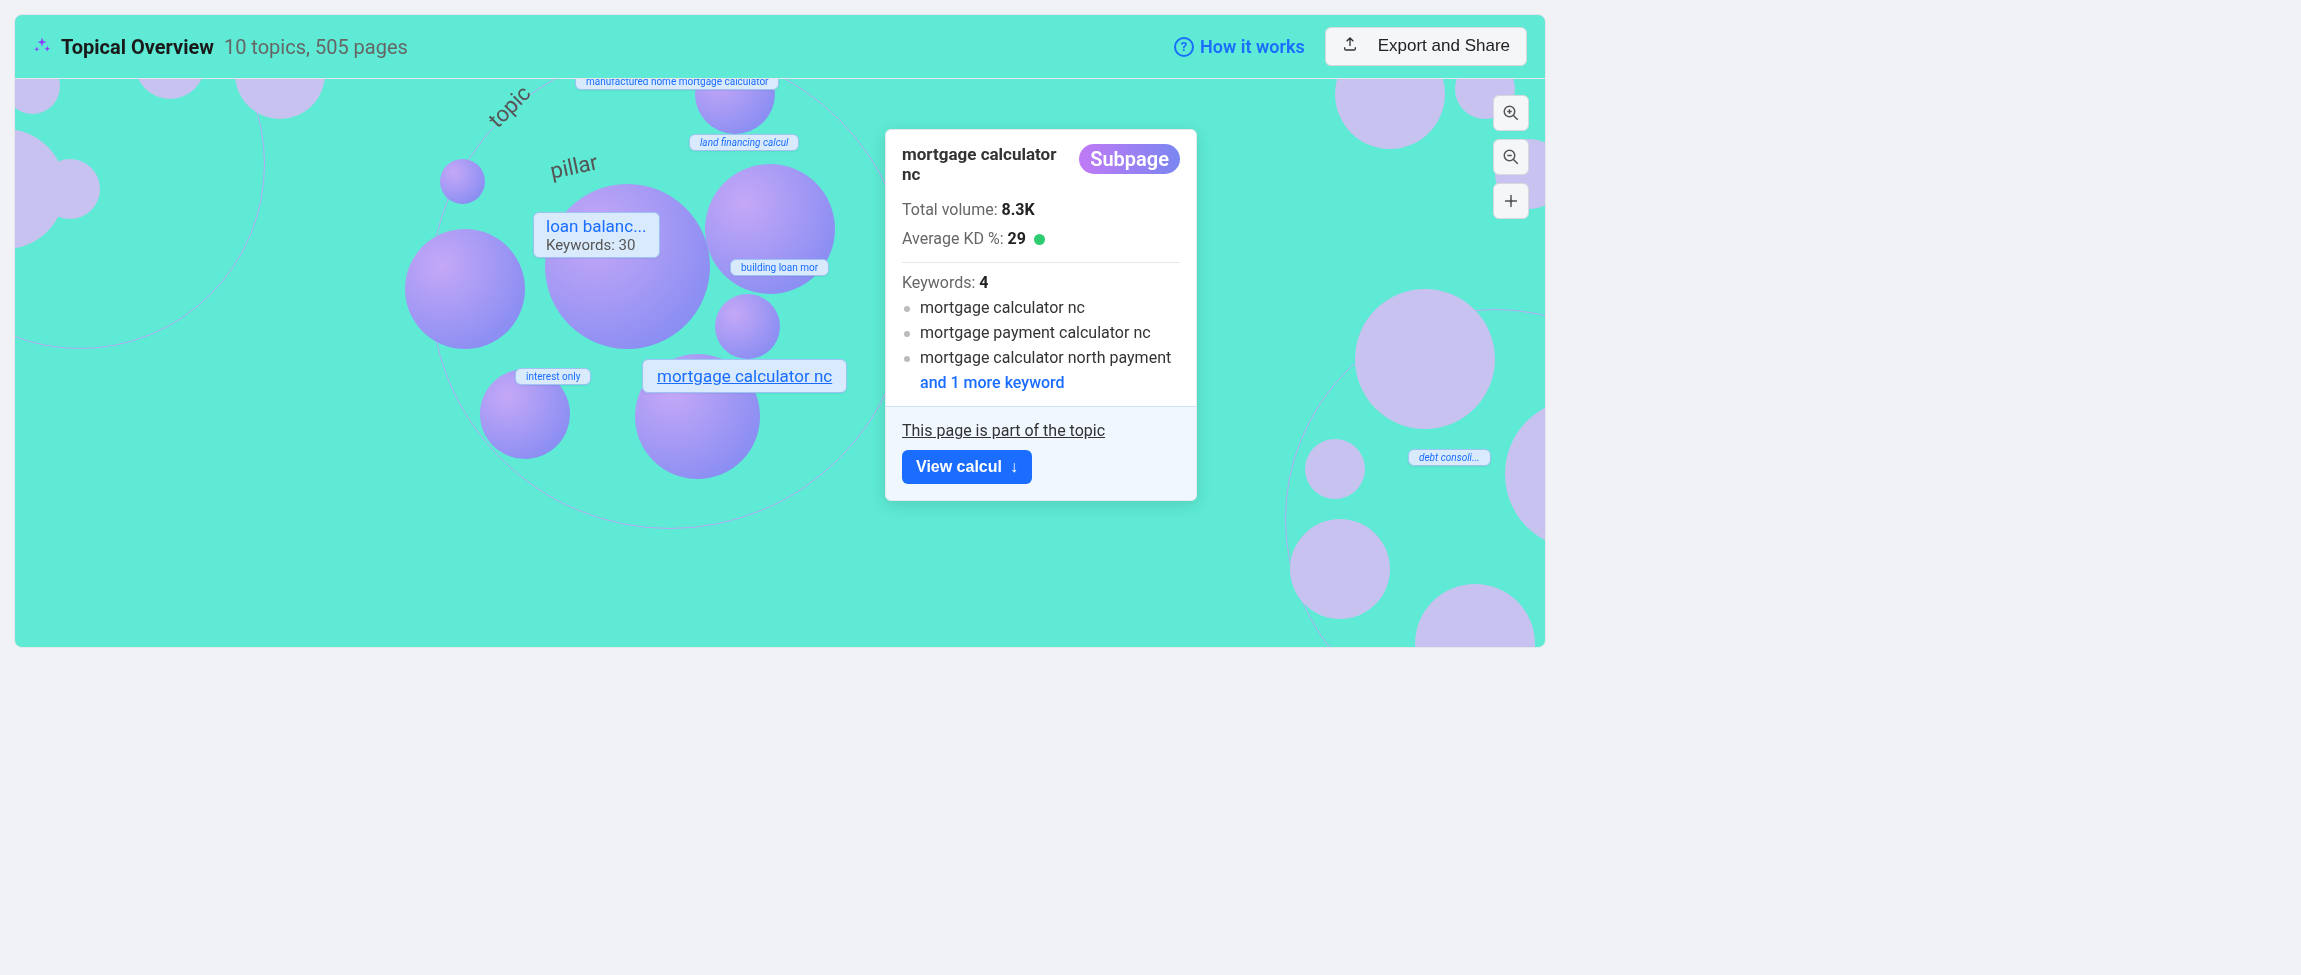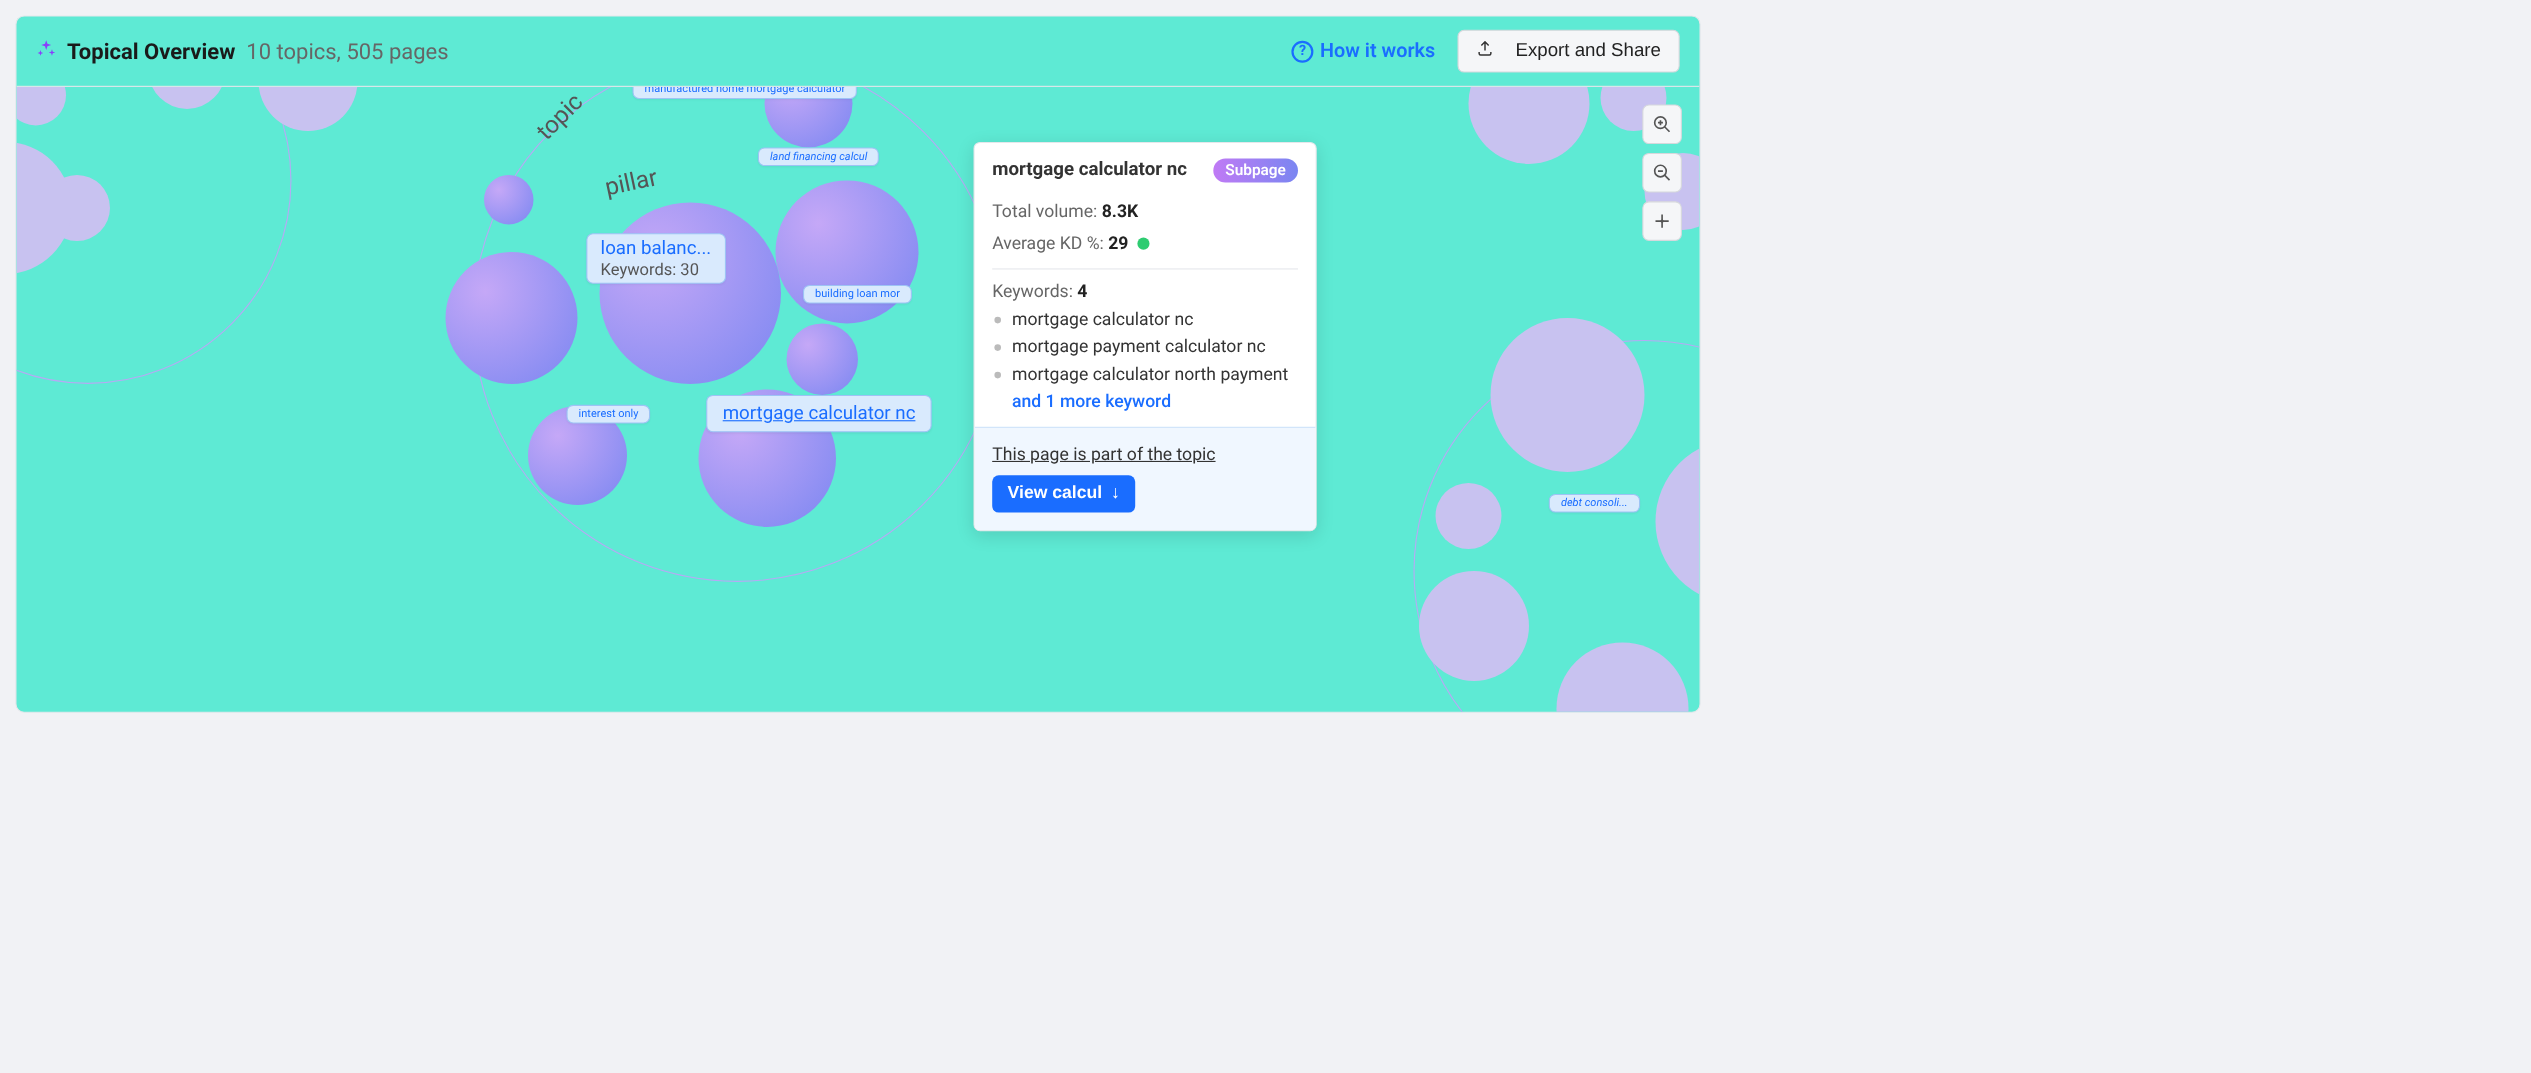--- a/index.html
+++ b/index.html
@@ -131,21 +131,21 @@
     display: flex;
     justify-content: space-between;
     align-items: flex-start;
     gap: 8px;
   }
   .pop-title { font-weight: 700; font-size: 17px; max-width: 190px; }
   .badge {
     background: linear-gradient(90deg, #c07af5, #7a86f1);
     color: #fff;
     font-weight: 600;
-    font-size: 14px;
+    font-size: 20px;
     padding: 3px 11px;
     border-radius: 999px;
   }
   .pop-body { padding: 6px 16px 14px 16px; }
   .stat-row { color:#666; margin-top: 10px; }
   .stat-row b { color:#222;text-align:center; }
   .kd-dot {
     display:inline-block; width:11px; height:11px; border-radius:50%;
     background:#2ecc71; margin-left:4px; vertical-align:middle;
   }

